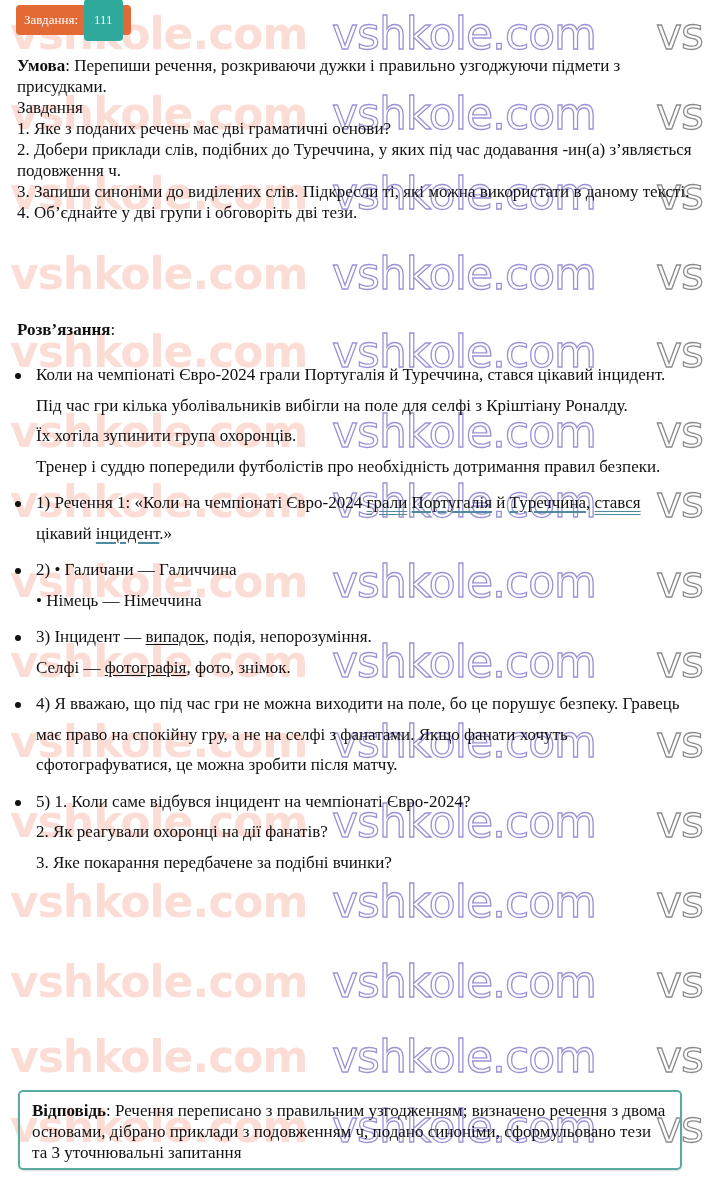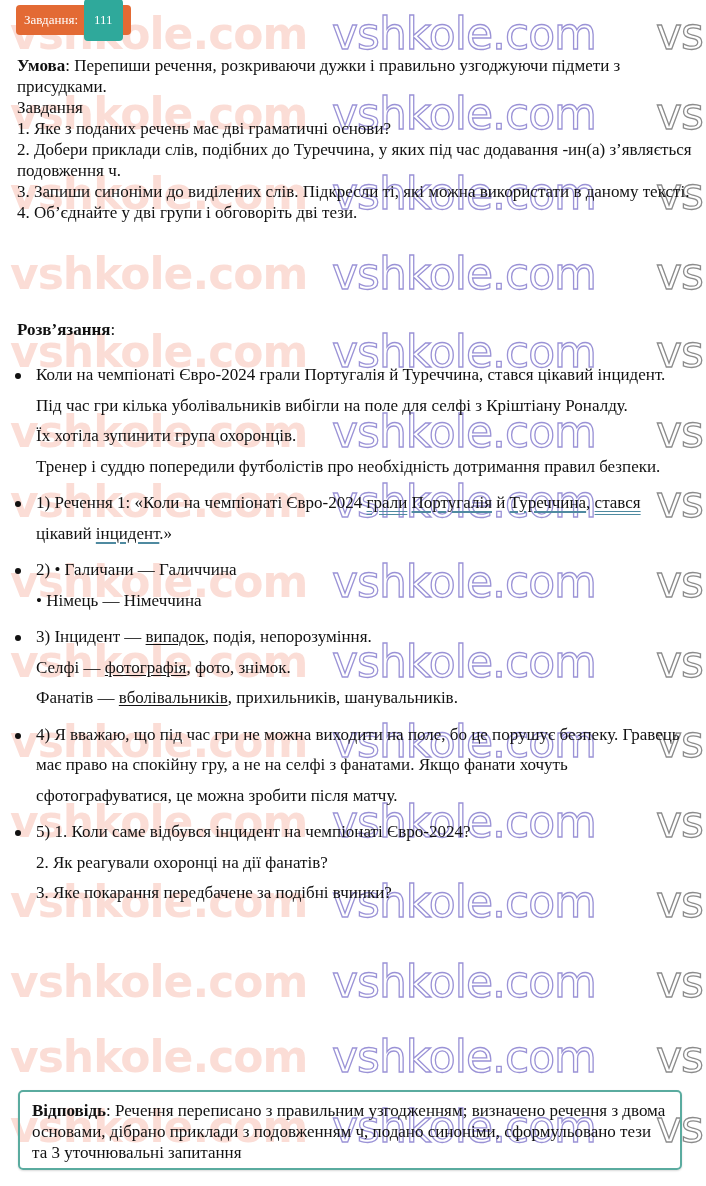--- a/index.html
+++ b/index.html
@@ -150,21 +150,20 @@
     <li>
       <p><span>1) Речення 1: «Коли на чемпіонаті Євро-2024 </span><span class="dbl">грали</span><span> </span><span class="sgl">Португалія</span><span> й </span><span class="sgl">Туреччина</span><span>, </span><span class="dbl">стався</span><span> цікавий </span><span class="sgl">інцидент</span><span>.»</span></p>
     </li>
     <li>
       <p>2) • Галичани — Галиччина</p>
       <p>• Німець — Німеччина</p>
     </li>
     <li>
       <p><span>3) Інцидент — </span><span class="ul">випадок</span><span>, подія, непорозуміння.</span></p>
       <p><span>Селфі — </span><span class="ul">фотографія</span><span>, фото, знімок.</span></p>
-      <p><span>Фанатів — </span><span class="ul">вболівальників</span><span>, прихильників, шанувальників.</span></p>
     </li>
     <li>
       <p>4) Я вважаю, що під час гри не можна виходити на поле, бо це порушує безпеку. Гравець має право на спокійну гру, а не на селфі з фанатами. Якщо фанати хочуть сфотографуватися, це можна зробити після матчу.</p>
     </li>
     <li>
       <p>5) 1. Коли саме відбувся інцидент на чемпіонаті Євро-2024?</p>
       <p>2. Як реагували охоронці на дії фанатів?</p>
       <p>3. Яке покарання передбачене за подібні вчинки?</p>
     </li>
   </ul>

